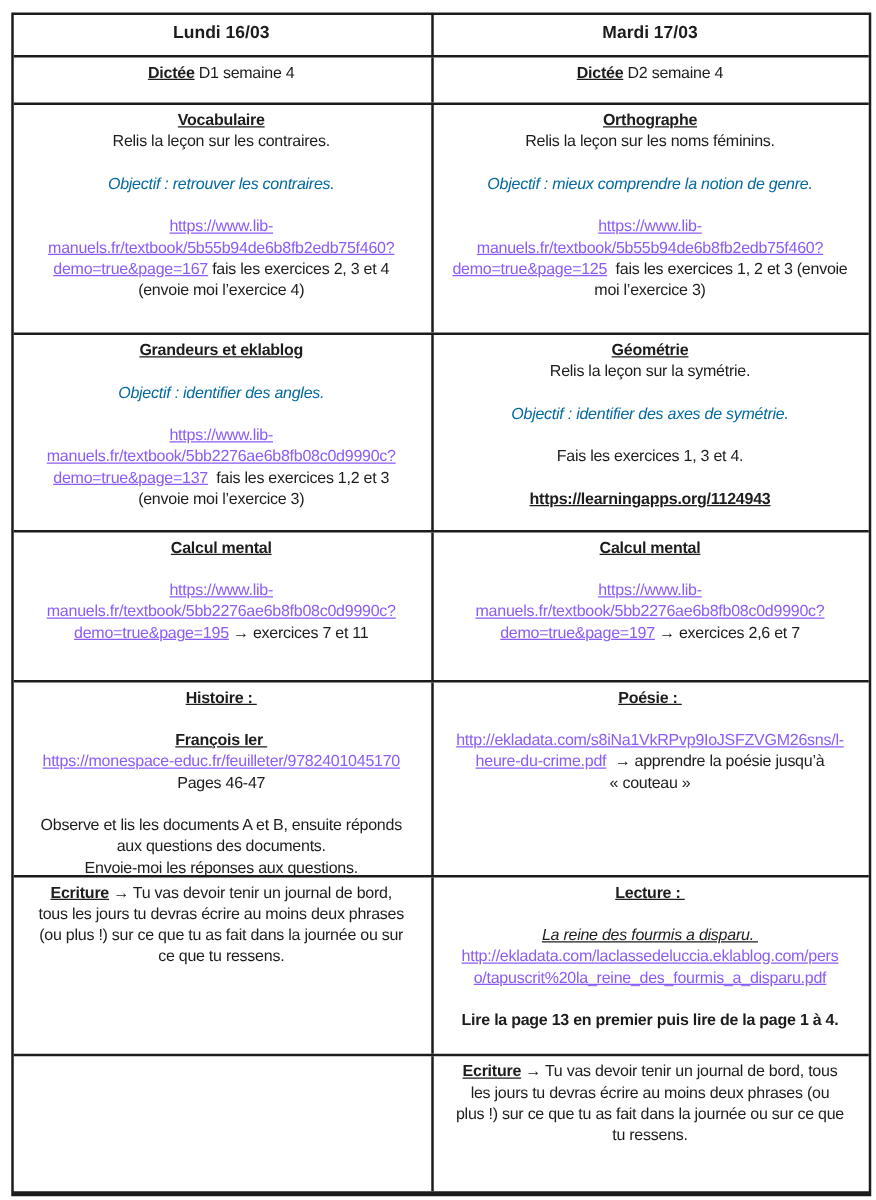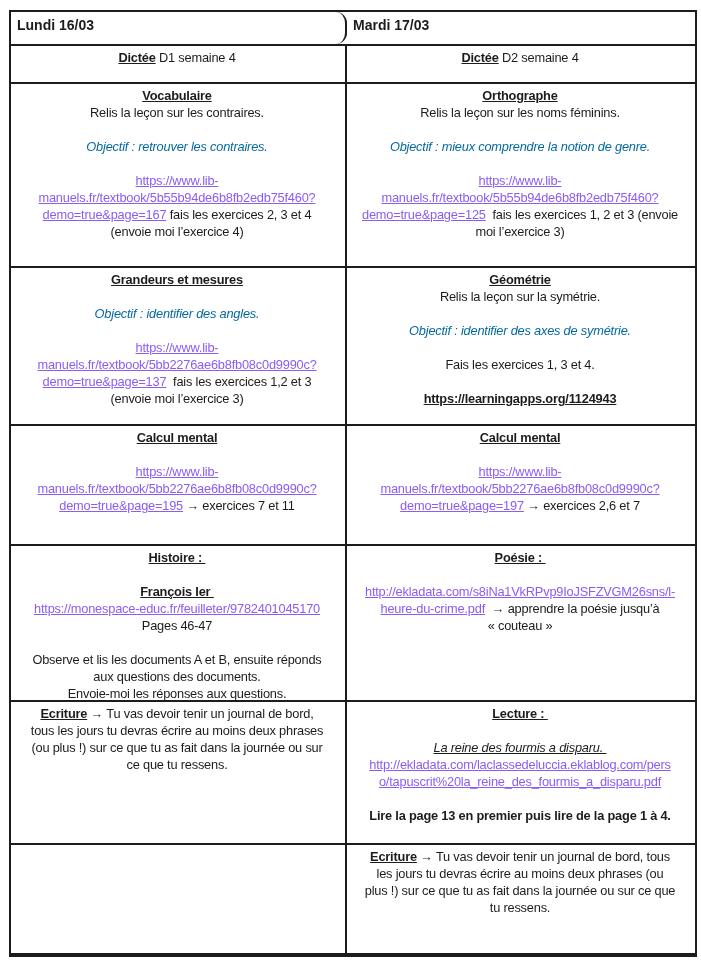--- a/index.html
+++ b/index.html
@@ -18,21 +18,21 @@
   }
   .trow { display:flex; box-sizing:border-box; border-bottom:2px solid #1c1c1c; }
   .rows .trow:last-child { border-bottom:none; }
   .tcell {
     box-sizing:border-box; padding:3px 8px 3px 6px; overflow:hidden;
   }
   .tcell.c0 { width:336px; flex:none; border-right:2px solid #1c1c1c; }
   .tcell.c1 { flex:1; min-width:0; }
   
   .thead { height:34px; }
-  .thead .tcell { display:flex; align-items:flex-start; padding-top:5px;border-radius:11px; }
+  .thead .tcell { display:flex; align-items:flex-start; justify-content:center; padding-top:5px; }
   .thead .hlabel { font-weight:bold; font-size:14px; letter-spacing:0; }
   
   .rows .trow:nth-child(1) { height:38px; }
   .rows .trow:nth-child(2) { height:184px; }
   .rows .trow:nth-child(3) { height:158px; }
   .rows .trow:nth-child(4) { height:120px; }
   .rows .trow:nth-child(5) { height:156px; }
   .rows .trow:nth-child(6) { height:143px; }
   .rows .trow:nth-child(7) { height:108px; }
   
@@ -84,21 +84,21 @@
             <div class="para"><span class="s-red">Objectif : mieux comprendre la notion de genre.</span></div>
             <div class="para">&nbsp;</div>
             <div class="para"><span class="s-link">https://www.lib-
 manuels.fr/textbook/5b55b94de6b8fb2edb75f460?
 demo=true&amp;page=125</span><span>  fais les exercices 1, 2 et 3 (envoie
 moi l’exercice 3)</span></div>
           </div>
         </div>
         <div class="trow">
           <div class="tcell c0">
-            <div class="para"><span class="s-b s-u">Grandeurs et mesures</span></div>
+            <div class="para"><span class="s-b s-u">Grandeurs et eklablog</span></div>
             <div class="para">&nbsp;</div>
             <div class="para"><span class="s-red">Objectif : identifier des angles.</span></div>
             <div class="para">&nbsp;</div>
             <div class="para"><span class="s-link">https://www.lib-
 manuels.fr/textbook/5bb2276ae6b8fb08c0d9990c?
 demo=true&amp;page=137</span><span>  fais les exercices 1,2 et 3
 (envoie moi l’exercice 3)</span></div>
           </div>
           <div class="tcell c1">
             <div class="para"><span class="s-b s-u">Géométrie</span></div>

